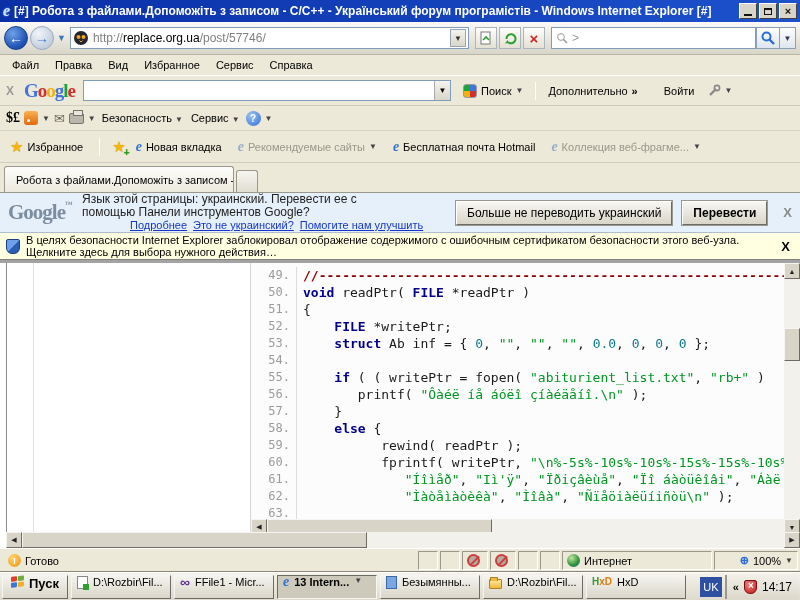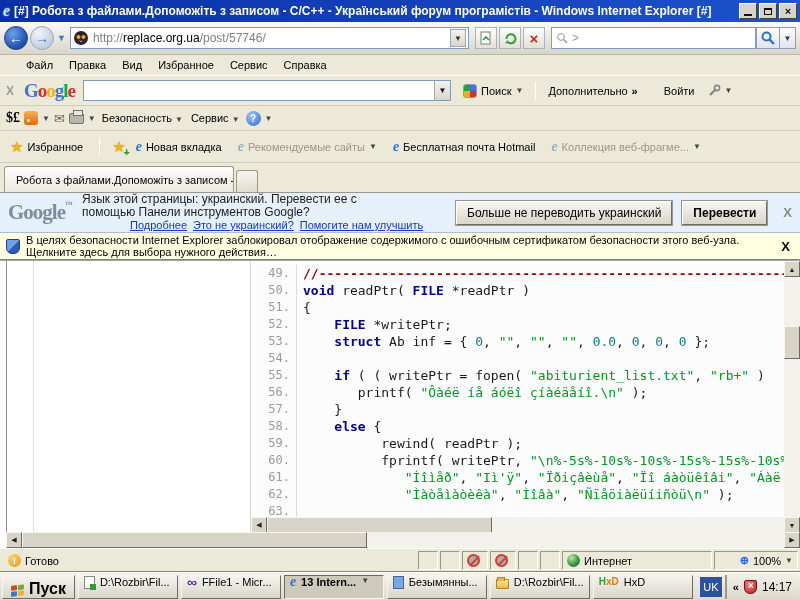--- a/index.html
+++ b/index.html
@@ -29,21 +29,21 @@
   .addr .url { white-space:nowrap; overflow:hidden; font-size:12px; flex:1; }
   .url-dim { color:#808080; } .url-host { color:#000;margin-top:45px; }
   .drop16 { width:16px; height:18px; background:linear-gradient(#f4f3ee,#d9d6c9); border:1px solid #98a6b8; display:flex; align-items:center; justify-content:center; font-size:8px; color:#333; flex:none; }
   .sqbtn { width:22px; height:22px; margin-left:2px; display:flex; align-items:center; justify-content:center; flex:none;
            background:linear-gradient(#fdfdfb,#e4e1d4); border:1px solid #aab4bc; }
   #search-box { width:205px; height:22px; background:#fff; border:1px solid #7f9db9; display:flex; align-items:center; padding:0 4px; margin-left:6px; color:#9a9a9a; font-size:12px; flex:none; }
   #search-go { width:24px; height:22px; background:linear-gradient(#fdfdfb,#dfe6ef); border:1px solid #8aa0b8; display:flex; align-items:center; justify-content:center; flex:none; }
   #search-drop { width:16px; height:22px; background:linear-gradient(#fdfdfb,#dfe6ef); border:1px solid #8aa0b8; border-left:none; display:flex; align-items:center; justify-content:center; font-size:8px; color:#335; flex:none; }
 
   
-  #menubar { height:20px; display:flex; align-items:center; padding-left:18px; flex:none; background:#ece9d8; }
+  #menubar { height:20px; display:flex; align-items:center; padding-left:4px; flex:none; background:#ece9d8; }
   .menu-item { padding:2px 8px; cursor:default; }
 
   
   #gbar { height:31px; display:flex; align-items:center; padding:0 6px; flex:none; background:#ece9d8; border-top:1px solid #fff; border-bottom:1px solid #cfccc0; }
   #gbar-x { color:#9a9a9a; font-weight:bold; font-size:12px; margin-right:10px; }
   .glogo { font-family:"Liberation Serif",serif; font-weight:bold; font-size:19px; letter-spacing:-1px; margin-right:8px; }
   .glogo .b{color:#4274db}.glogo .r{color:#d32f2f}.glogo .y{color:#efb310}.glogo .g{color:#1ca53b}
   #g-input-wrap { width:368px; height:21px; background:#fff; border:1px solid #7f9db9; display:flex; flex:none; }
   #g-input { flex:1; } 
   #g-input-drop { width:16px; background:linear-gradient(#f4f3ee,#d9d6c9); border-left:1px solid #aaa; display:flex; align-items:center; justify-content:center; font-size:8px; }
@@ -92,21 +92,21 @@
   #tr-x { color:#8a8a8a; font-weight:bold; font-size:13px; margin-left:6px; }
 
   
   #securitybar { height:27px; background:#ffffe1; border-bottom:1px solid #848280; display:flex; align-items:center; padding:0 6px; gap:6px; flex:none; }
   #securitybar .txt { flex:1; line-height:12px; font-size:11px; }
   #sec-x { font-weight:bold; font-size:13px; margin-right:4px; }
   .shield { width:14px; height:15px; background:linear-gradient(135deg,#6fa0e8 50%,#2b5fb4 50%); border:1px solid #1d3f80;
             border-radius:2px 2px 6px 6px; flex:none; }
 
   
-  #content { height:288px; position:relative; background:#fff; border-top:1px solid #a3a3a3; flex:none; overflow:hidden; }
+  #content { height:288px; position:relative; background:#fff; border-top:3px solid #a3a3a3; flex:none; overflow:hidden; }
   #page-left-border { position:absolute; left:6px; top:0; bottom:16px; width:1px; background:#8a8a8a; }
   #page-thin-line { position:absolute; left:33px; top:0; bottom:16px; width:1px; background:#e0e0e0; }
   #codebox { position:absolute; left:250px; right:16px; top:0; height:272px; background:#fcfcfc; border-left:1px solid #d5d5d5; overflow:hidden; }
   #code-lines { position:absolute; top:0; left:0; right:0; bottom:16px; overflow:hidden; padding-top:4px;
                 font-family:"DejaVu Sans Mono","Liberation Mono",monospace; font-size:13px; line-height:17px; }
   .cl { display:flex; white-space:pre; }
   .cl .num { width:46px; flex:none; text-align:right; padding-right:6px; color:#9b9b9b; font-size:12px; border-right:1px solid #dcdcdc; }
   .cl .src { padding-left:6px; white-space:pre; }
   .sg-c { color:#8b0000; font-weight:bold; }
   .sg-k { color:#00008b; font-weight:bold; }
@@ -142,21 +142,21 @@
   .zoom-pane { width:84px; justify-content:flex-end; }
   .lens-blue { color:#2b6ed6; font-weight:bold; font-size:11px; }
   .no-ico { position:relative; width:13px; height:13px; }
   .no-ico .base { position:absolute; inset:1px; border-radius:50%; background:#b0aca0; }
   .no-ico .slash { position:absolute; inset:0; border:2px solid #d23b3b; border-radius:50%; }
   .no-ico .slash::after { content:""; position:absolute; left:-1px; top:4px; width:13px; height:2px; background:#d23b3b; transform:rotate(-45deg); }
 
   
   #taskbar { height:29px; display:flex; align-items:center; gap:3px; padding:2px 2px; flex:none;
              background:linear-gradient(#f4f2ea,#ddd9cc); border-top:1px solid #fff; box-shadow:0 -1px 0 #8a8779; }
-  #start-btn { height:24px; display:flex; align-items:flex-end; gap:4px; padding:0 8px; font-weight:bold; font-size:16px; }
+  #start-btn { height:24px; display:flex; align-items:flex-start; gap:4px; padding:0 8px; font-weight:bold; font-size:13px; }
   .winflag { width:14px; height:13px; display:grid; grid-template-columns:6px 6px; grid-template-rows:5px 5px; gap:1px; transform:skewY(-6deg); }
   .winflag i { border-radius:1px; } .wf-r{background:#e0412c}.wf-g{background:#6fae3a}.wf-b{background:#3a76d2}.wf-y{background:#f2b32a}
   .task-btn { height:24px; flex:1; max-width:100px; display:flex; align-items:flex-start; gap:5px; padding:0 5px; font-size:11px; white-space:nowrap; overflow:hidden; }
   .task-btn.active { border-color:#6e6b64 #f6f5f1 #f6f5f1 #6e6b64; background:#cdc9bb; font-weight:bold; }
   .ticon { flex:none; }
   .doc-ico { width:11px; height:13px; background:#fff; border:1px solid #888; position:relative; }
   .doc-ico.green::after { content:""; position:absolute; right:-2px; bottom:-2px; width:6px; height:6px; background:#2f9e33; }
   .doc-ico.blue { background:#7ba7e0; border-color:#3c68a8; }
   .inf-ico { color:#5a2d91; font-weight:bold; font-size:14px; line-height:12px; }
   .folder-ico { width:13px; height:10px; background:linear-gradient(#ffe9a0,#efb93c); border:1px solid #a8832a; border-radius:1px; position:relative; margin-top:3px; }

